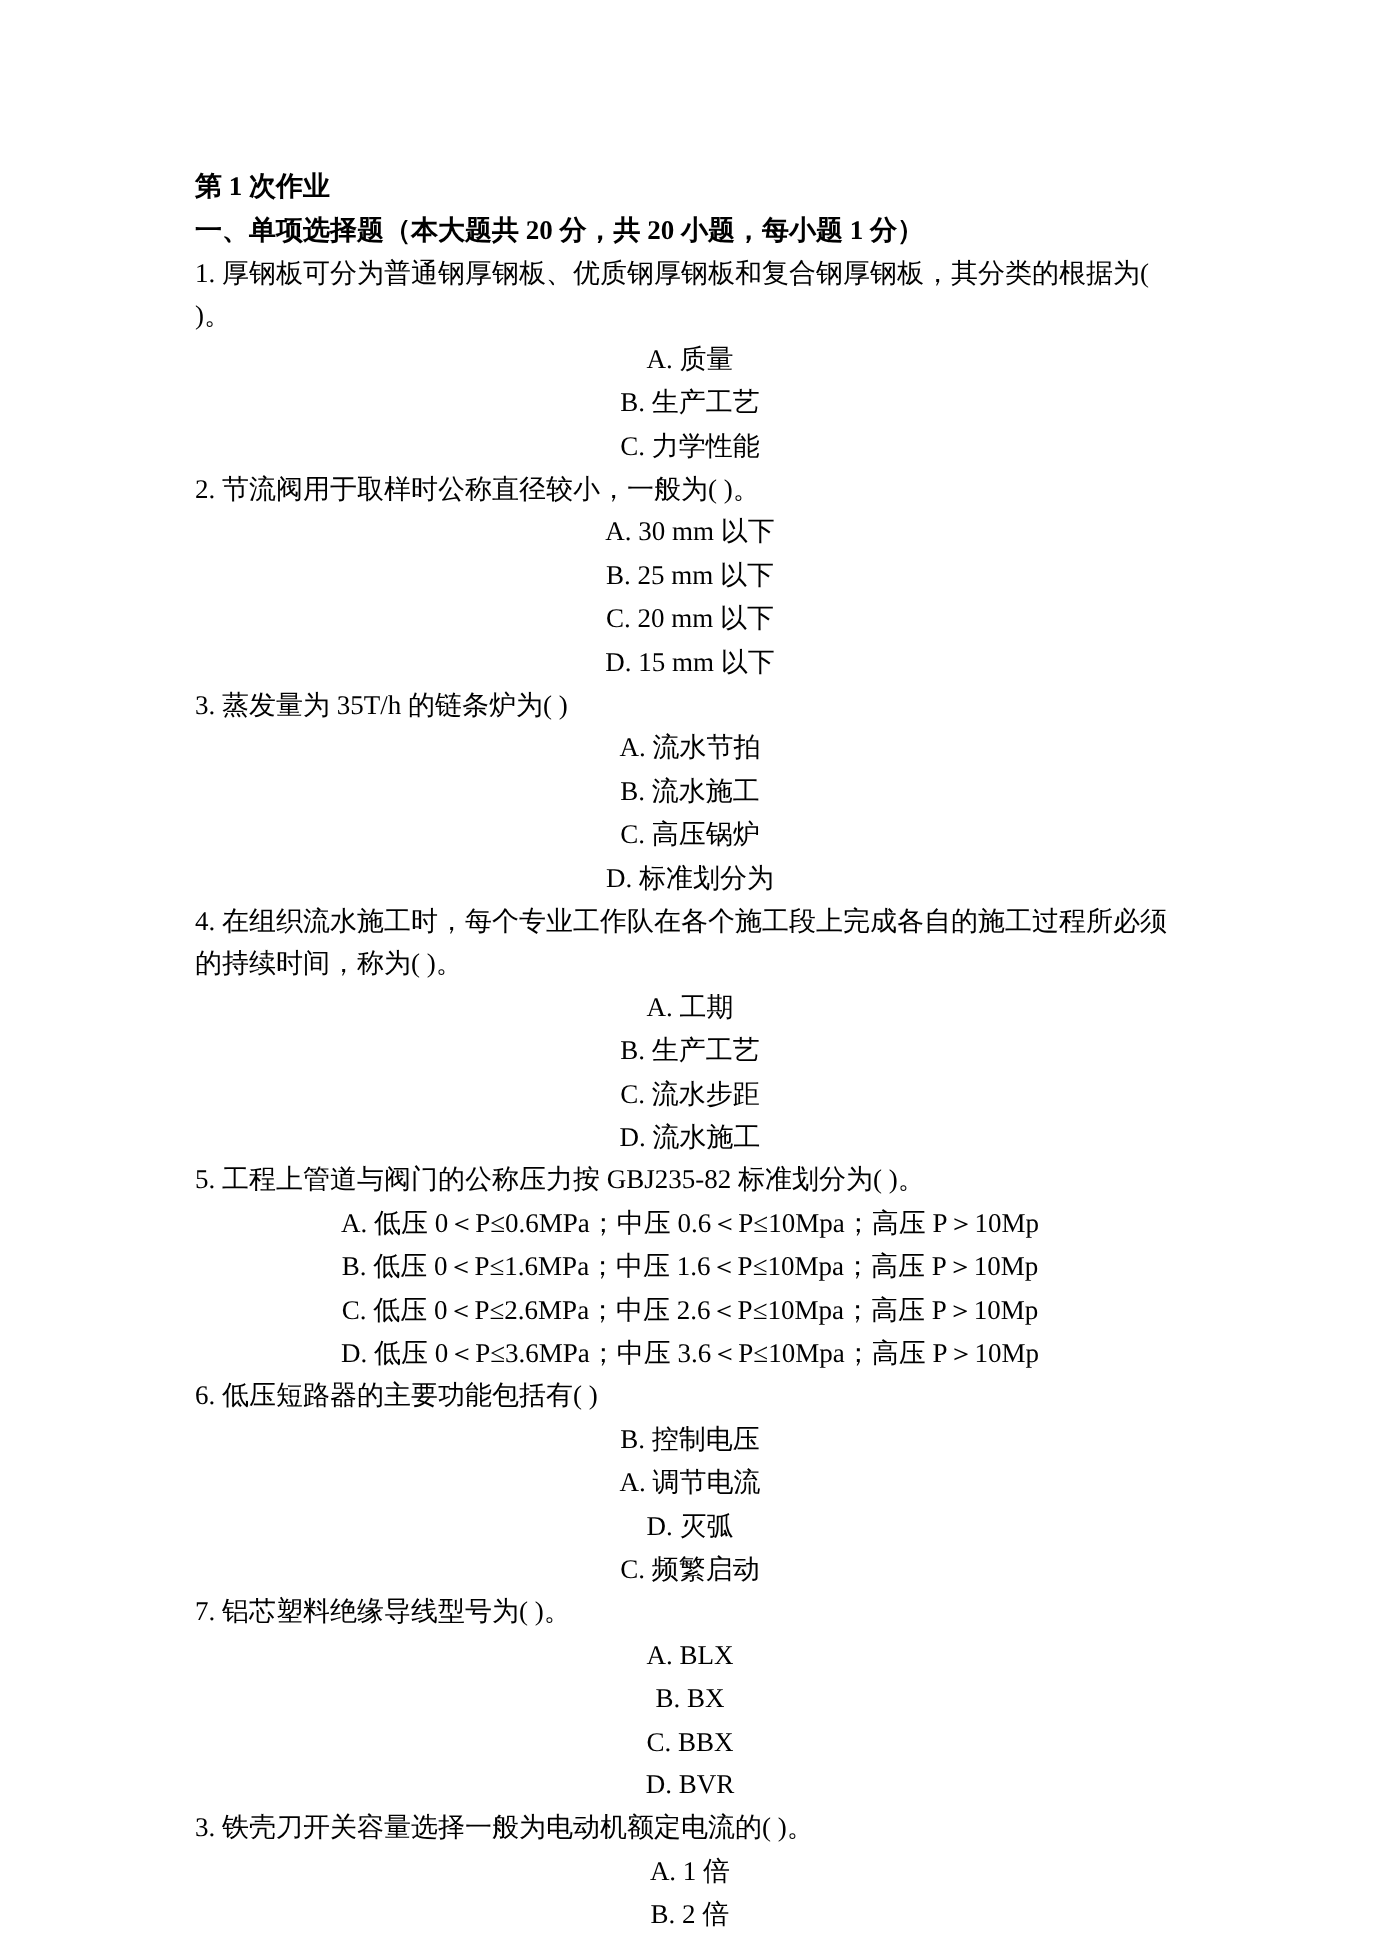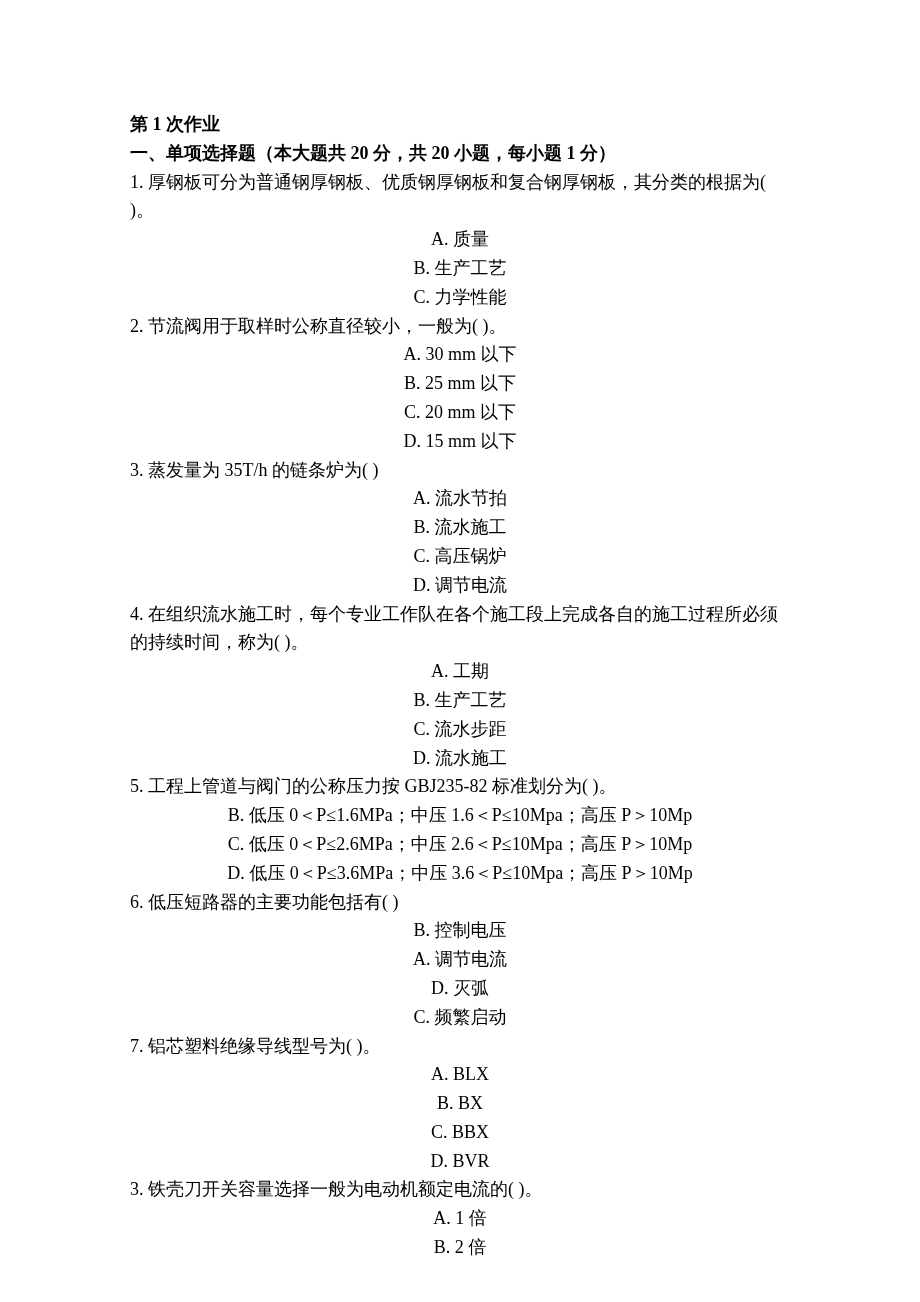--- a/index.html
+++ b/index.html
@@ -55,33 +55,34 @@
   <div class="option line">B. 25 mm 以下</div>
   <div class="option line">C. 20 mm 以下</div>
   <div class="option line">D. 15 mm 以下</div>
 </div>
 
 <div>
   <div class="question line">3. 蒸发量为 35T/h 的链条炉为( )</div>
   <div class="option line">A. 流水节拍</div>
   <div class="option line">B. 流水施工</div>
   <div class="option line">C. 高压锅炉</div>
-  <div class="option line">D. 调节电流</div>
+  <div class="option line">D. 标准划分为</div>
 </div>
 
 <div>
   <div class="question line">4. 在组织流水施工时，每个专业工作队在各个施工段上完成各自的施工过程所必须的持续时间，称为( )。</div>
   <div class="option line">A. 工期</div>
   <div class="option line">B. 生产工艺</div>
   <div class="option line">C. 流水步距</div>
   <div class="option line">D. 流水施工</div>
 </div>
 
 <div>
   <div class="question line">5. 工程上管道与阀门的公称压力按 GBJ235-82 标准划分为( )。</div>
+  <div class="option line">A. 低压 0＜P≤0.6MPa；中压 0.6＜P≤10Mpa；高压 P＞10Mp</div>
   <div class="option line">B. 低压 0＜P≤1.6MPa；中压 1.6＜P≤10Mpa；高压 P＞10Mp</div>
   <div class="option line">C. 低压 0＜P≤2.6MPa；中压 2.6＜P≤10Mpa；高压 P＞10Mp</div>
   <div class="option line">D. 低压 0＜P≤3.6MPa；中压 3.6＜P≤10Mpa；高压 P＞10Mp</div>
 </div>
 
 <div>
   <div class="question line">6. 低压短路器的主要功能包括有( )</div>
   <div class="option line">B. 控制电压</div>
   <div class="option line">A. 调节电流</div>
   <div class="option line">D. 灭弧</div>

